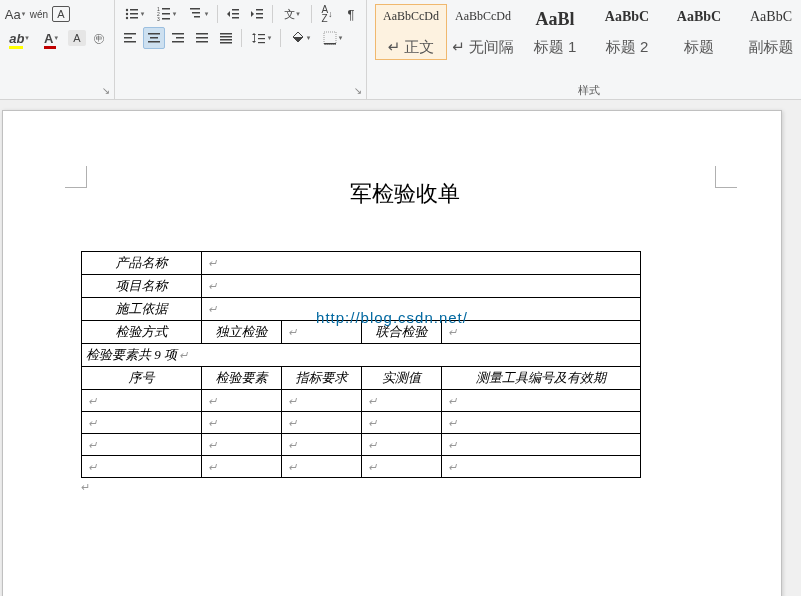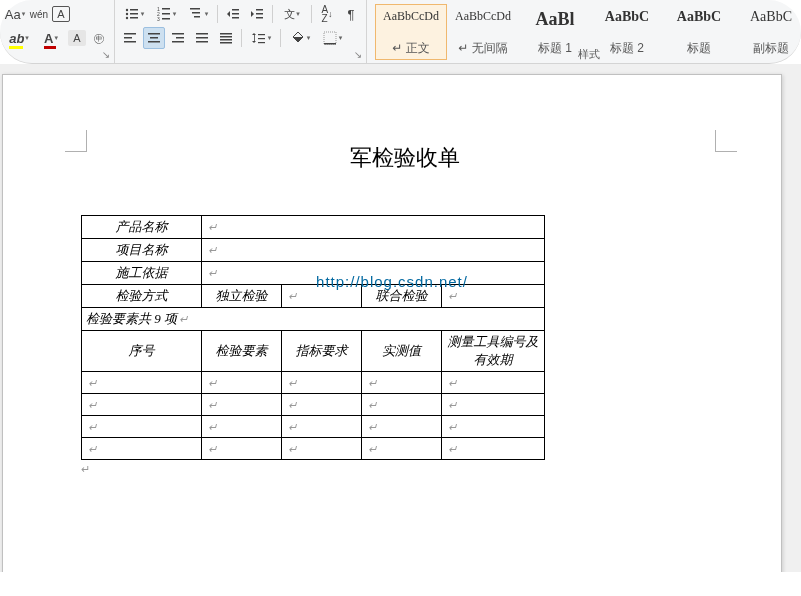--- a/index.html
+++ b/index.html
@@ -1,58 +1,58 @@
 <!DOCTYPE html>
 <html><head>
 <meta charset="utf-8">
 <style>
 * { box-sizing: border-box; margin: 0; padding: 0; }
 body { font-family: "Microsoft YaHei", "SimSun", sans-serif; font-size: 12px; background: #fff; overflow: hidden; }
 
 
-.ribbon { background: #f5f6f7; border-bottom: 1px solid #d4d4d4; height: 64px; display: flex; border-radius: 32px; }
+.ribbon { background: #f5f6f7; border-bottom: 1px solid #d4d4d4; height: 100px; display: flex; }
 .ribbon-group { position: relative; border-right: 1px solid #d4d4d4; padding: 2px 4px 16px 4px; }
 .ribbon-group-label { position: absolute; bottom: 1px; left: 0; right: 0; text-align: center; font-size: 11px; color: #595959; }
 .dlg { position: absolute; right: 2px; bottom: 2px; width: 12px; height: 12px; font-size: 10px; color: #888; text-align: center; line-height: 12px; cursor: pointer; }
 
 .font-group { width: 115px; }
 .para-group { width: 268px; }
 .styles-group { flex: 1; }
 
 .row { display: flex; align-items: center; height: 24px; gap: 2px; }
 .ico { display: inline-flex; align-items: center; justify-content: center; width: 22px; height: 22px; font-size: 13px; color: #444; border-radius: 2px; cursor: pointer; }
 .ico svg { width: 16px; height: 16px; }
 .ico .dd { font-size: 7px; margin-left: 1px; color: #666; }
 .wider { width: 30px; }
 .sel { background: #cde0f0; border: 1px solid #9bbfe0; }
 .sep { width: 1px; height: 18px; background: #d0d0d0; margin: 0 2px; }
 
 .style-gallery { display: flex; gap: 0; padding: 2px 0 0 4px; align-items: flex-start; }
 .style-item { width: 72px; height: 56px; border: 1px solid transparent; text-align: center; padding: 4px 2px 2px 2px; cursor: pointer; display:flex; flex-direction:column; justify-content:space-between;}
 .style-item.selected { border: 1px solid #f0b86e; background: #fdf2e0; }
 .style-preview { font-family: "SimSun"; color: #333; }
-.style-name { font-size: 12px; color: #555; }
+.style-name { font-size: 15px; color: #555; }
 .sp-body { font-size: 12px; }
 .sp-h1 { font-size: 18px; font-weight: bold; }
 .sp-h2 { font-size: 14px; font-weight: bold; }
 .sp-sub { font-size: 14px; }
 
 
 .doc-area { background: #f0f0f0; height: 508px; position: relative; overflow: hidden; }
 .page { position: absolute; left: 2px; top: 10px; width: 780px; background: #fff; border: 1px solid #c0c0c0; box-shadow: 1px 1px 4px rgba(0,0,0,.15); padding: 68px 52px 40px 78px; min-height: 700px; }
 .crop { position:absolute; width:22px; height:22px; }
 .crop-tl { left: 62px; top: 55px; border-top:1px solid #b0b0b0; border-left:1px solid #b0b0b0; transform: rotate(180deg);}
 .crop-tr { right: 44px; top: 55px; border-top:1px solid #b0b0b0; border-right:1px solid #b0b0b0; transform: rotate(180deg);}
 
 .doc-title { font-family: "SimSun","KaiTi"; font-size: 22px; text-align: center; margin-bottom: 22px; }
 .field-line { font-family: "KaiTi","SimSun"; font-size: 14px; margin-bottom: 6px; font-style: italic; }
 .ret { font-family: "SimSun"; font-size: 11px; color: #999; }
 .wm { position:absolute; left:50%; top:198px; transform:translateX(-50%); color:#0369a1; font-size:15px; letter-spacing:1px; pointer-events:none;}
 
-table.doc { border-collapse: collapse; width: 464px; font-family: "KaiTi","SimSun"; font-size: 13px; font-style: italic; margin-top: 42px; }
+table.doc { border-collapse: collapse; width: 560px; font-family: "KaiTi","SimSun"; font-size: 13px; font-style: italic; margin-top: 42px; }
 table.doc td { border: 1px solid #000; padding: 2px 4px; height: 22px; vertical-align: middle; position:relative;}
 table.doc td .ret { position:static; margin-left:2px;}
 td.lbl { text-align: center; width: 120px; }
 td.lbl2 { text-align: center; }
 tr.h td { text-align: center; }
 </style>
 </head>
 <body>
 
 <div class="ribbon">

